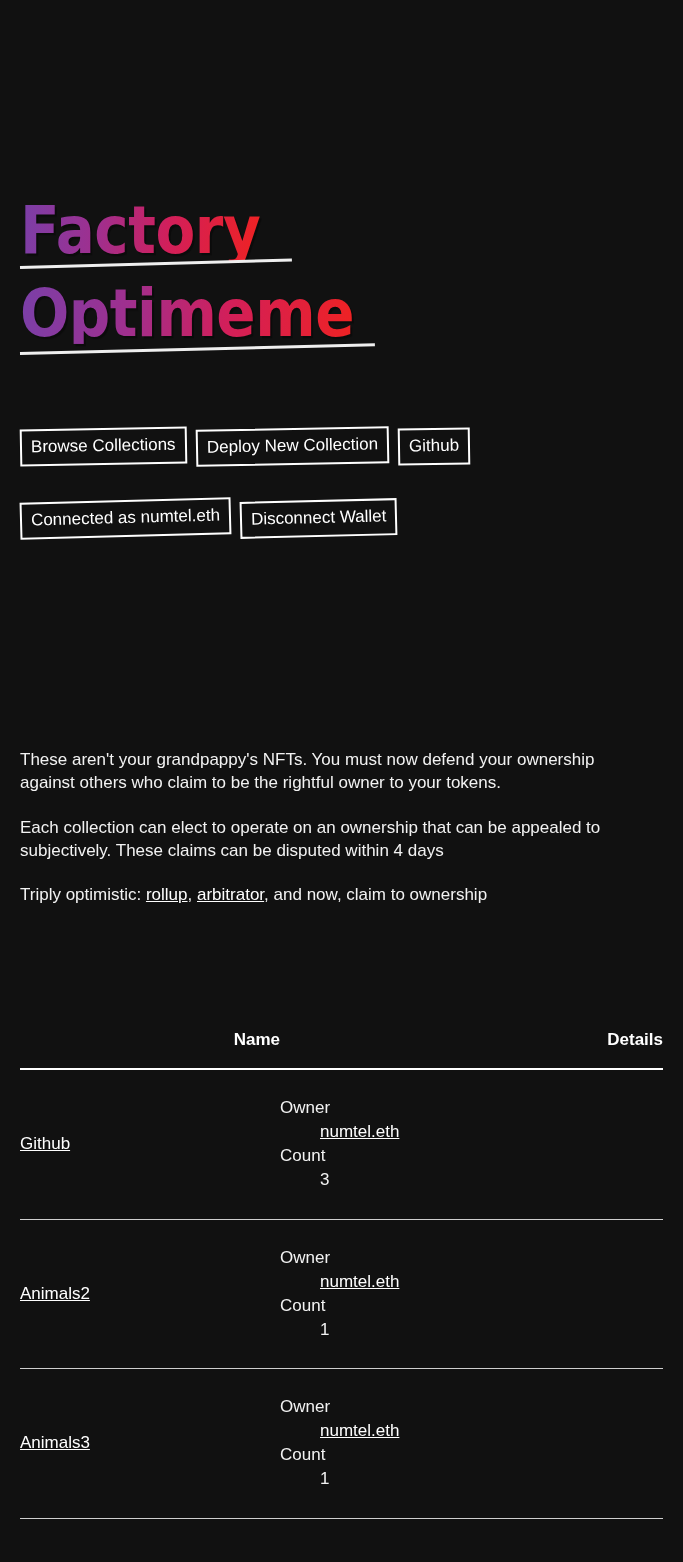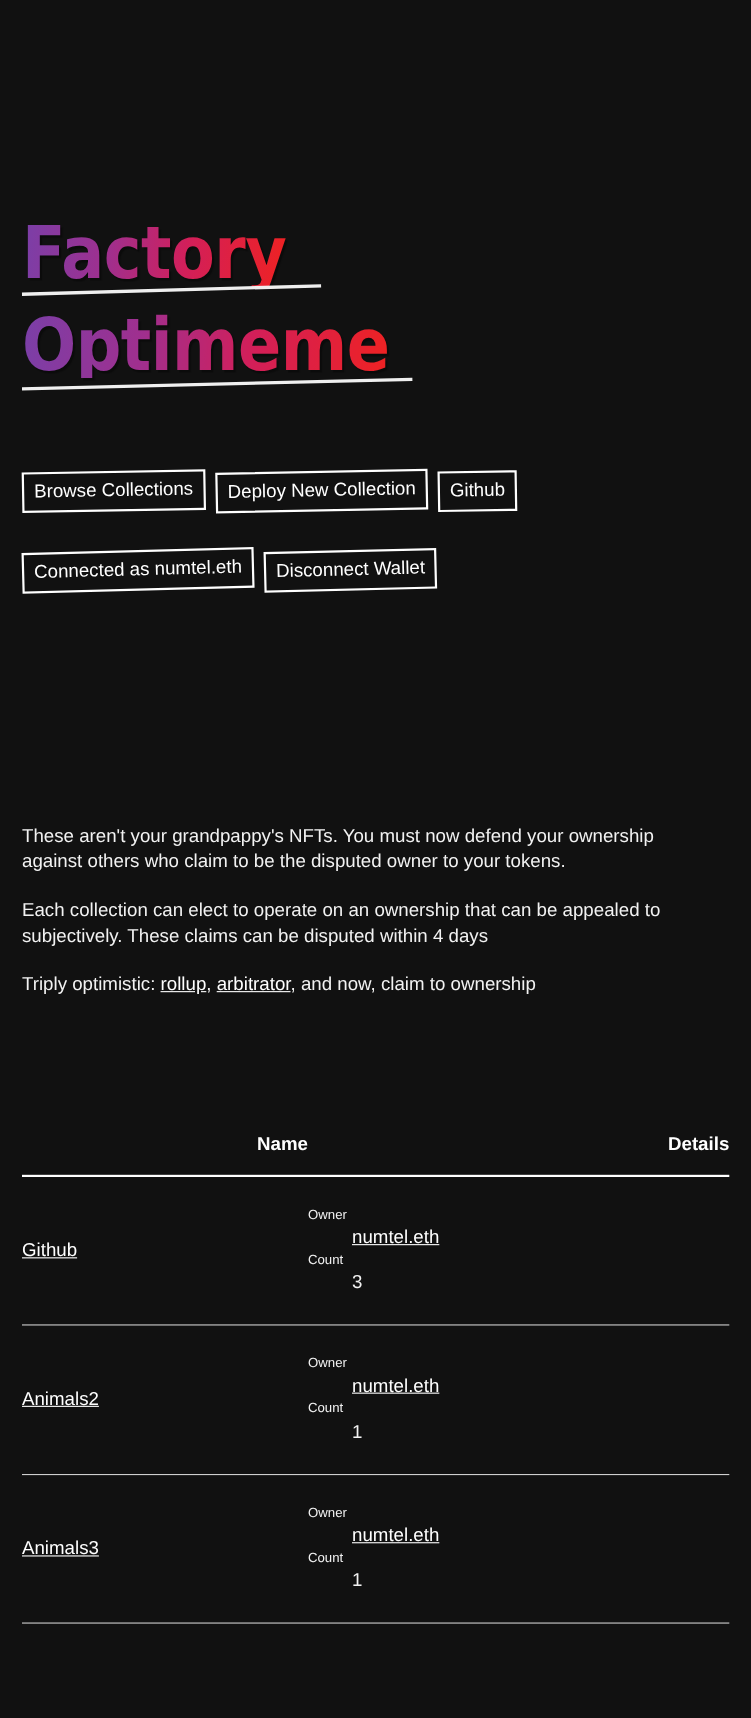--- a/index.html
+++ b/index.html
@@ -150,21 +150,21 @@
     text-decoration: underline;
     font-size: 17px;
   }
   dl.details {
     margin: 0;
     padding: 0;
   }
   dl.details dt {
     margin: 0;
     padding: 0;
-    font-size: 12px;
+    font-size: 17px;
     line-height: 1.42;
     color: #f2f2f2;
   }
   dl.details dd {
     margin: 0 0 0 40px;
     padding: 0;
     font-size: 17px;
     line-height: 1.42;
     color: #f2f2f2;
   }
@@ -194,21 +194,21 @@
     <a class="btn rot-b" href="#">Deploy New Collection</a>
     <a class="btn rot-c" href="#">Github</a>
   </div>
 
   <div class="nav-row nav-row-2">
     <span class="btn rot-d">Connected as numtel.eth</span>
     <button class="btn rot-e" type="button">Disconnect Wallet</button>
   </div>
 
   <div class="intro">
-    <p>These aren't your grandpappy's NFTs. You must now defend your ownership against others who claim to be the disputed owner to your tokens.</p>
+    <p>These aren't your grandpappy's NFTs. You must now defend your ownership against others who claim to be the rightful owner to your tokens.</p>
     <p>Each collection can elect to operate on an ownership that can be appealed to subjectively. These claims can be disputed within 4 days</p>
     <p><span>Triply optimistic: </span><a class="inline-link" href="#">rollup</a><span>, </span><a class="inline-link" href="#">arbitrator</a><span>, and now, claim to ownership</span></p>
   </div>
 
   <div class="table-wrap">
     <table class="collections">
       <thead>
         <tr>
           <th class="col-name">Name</th>
           <th class="col-details">Details</th>

